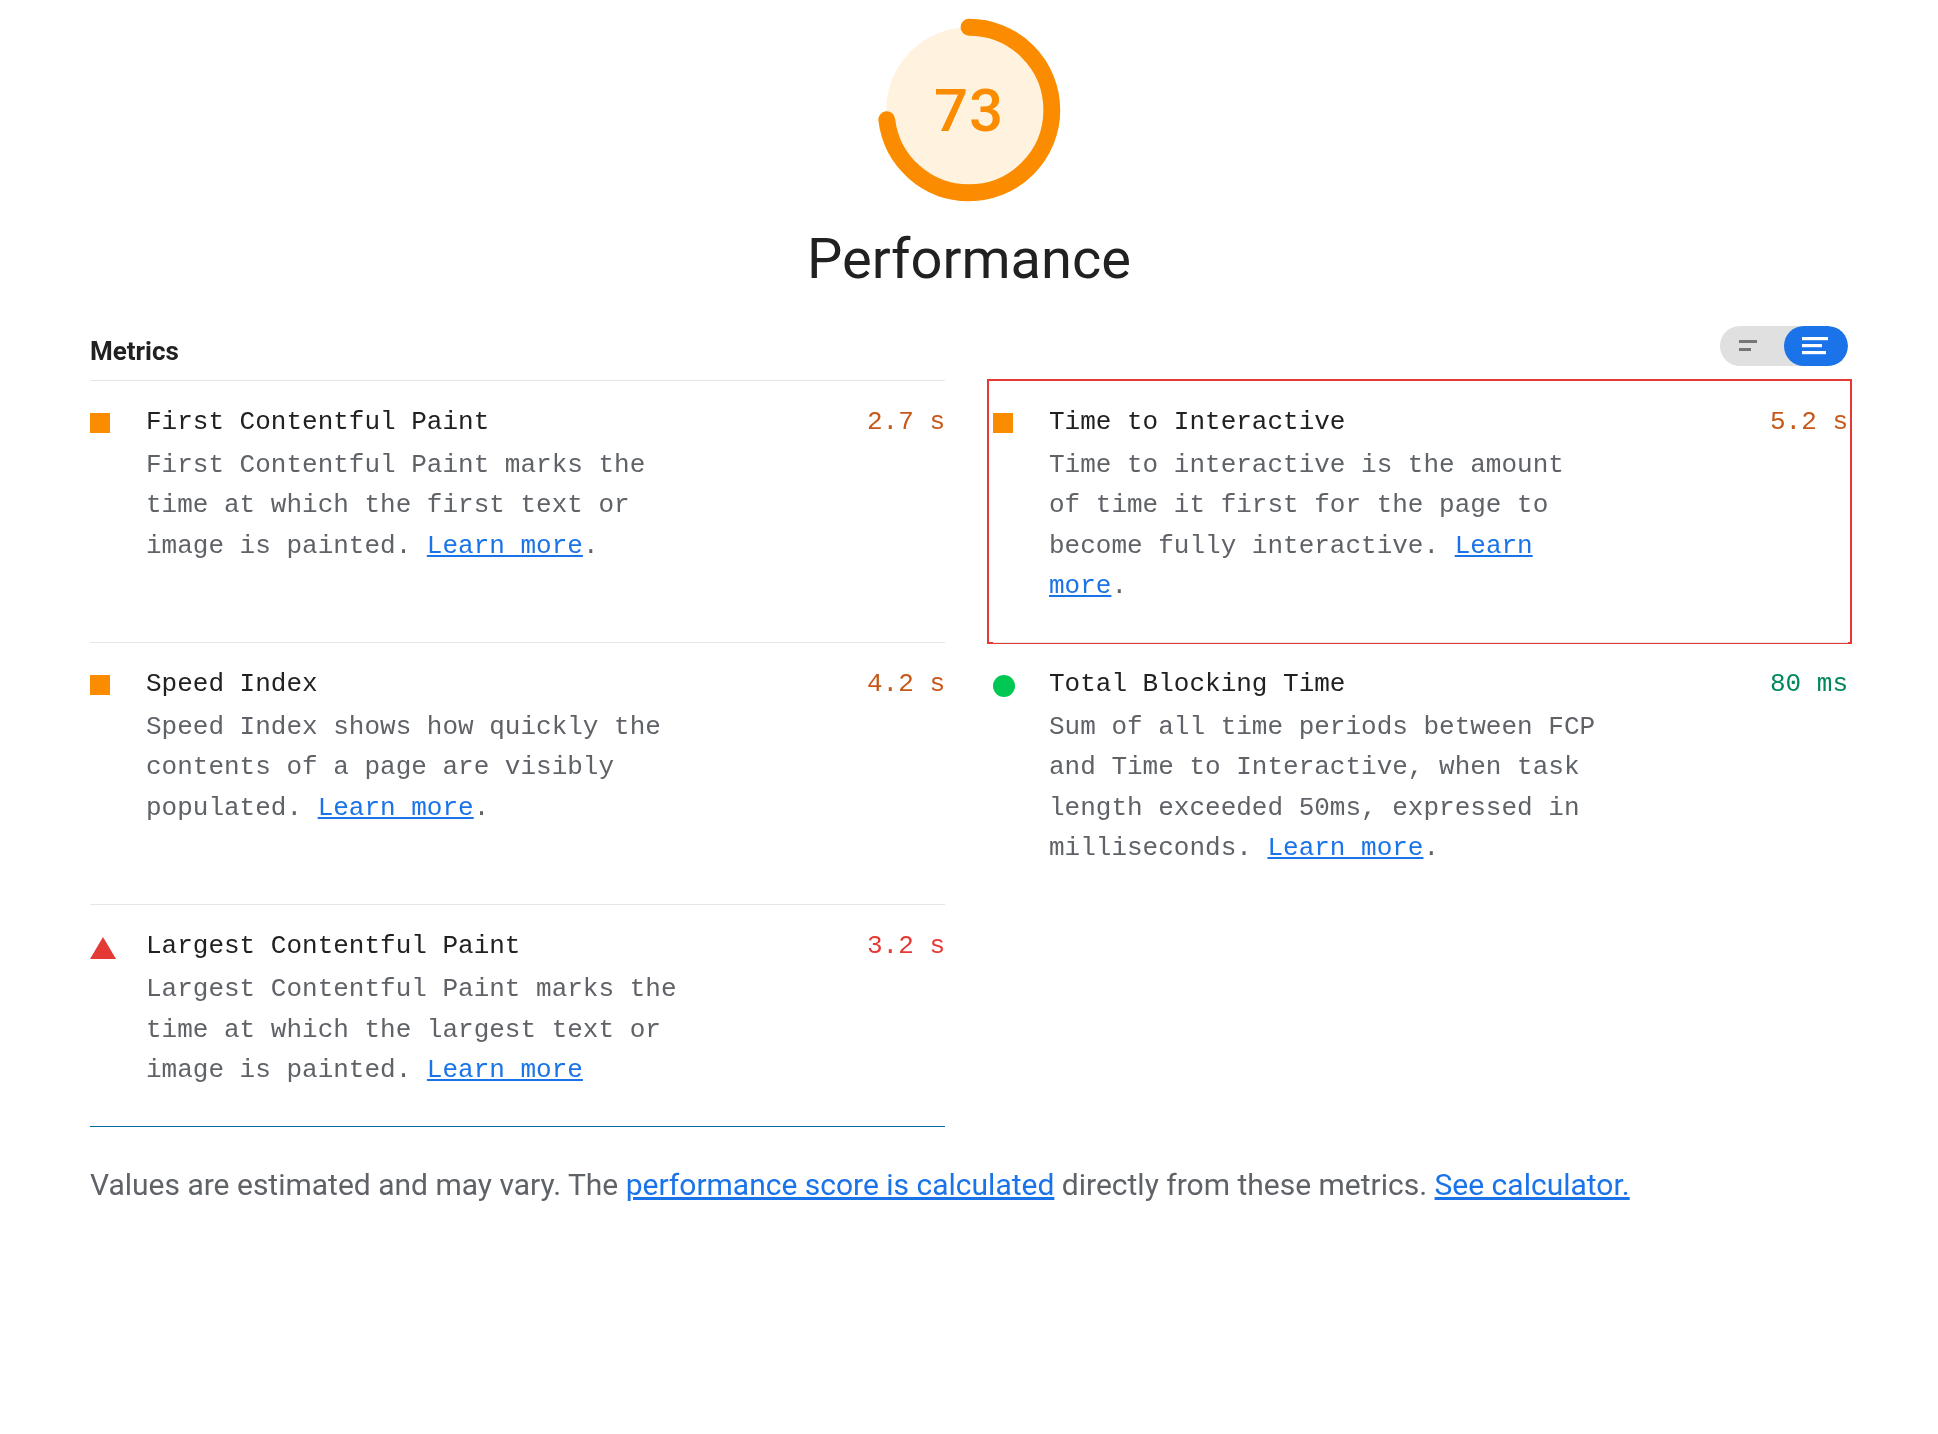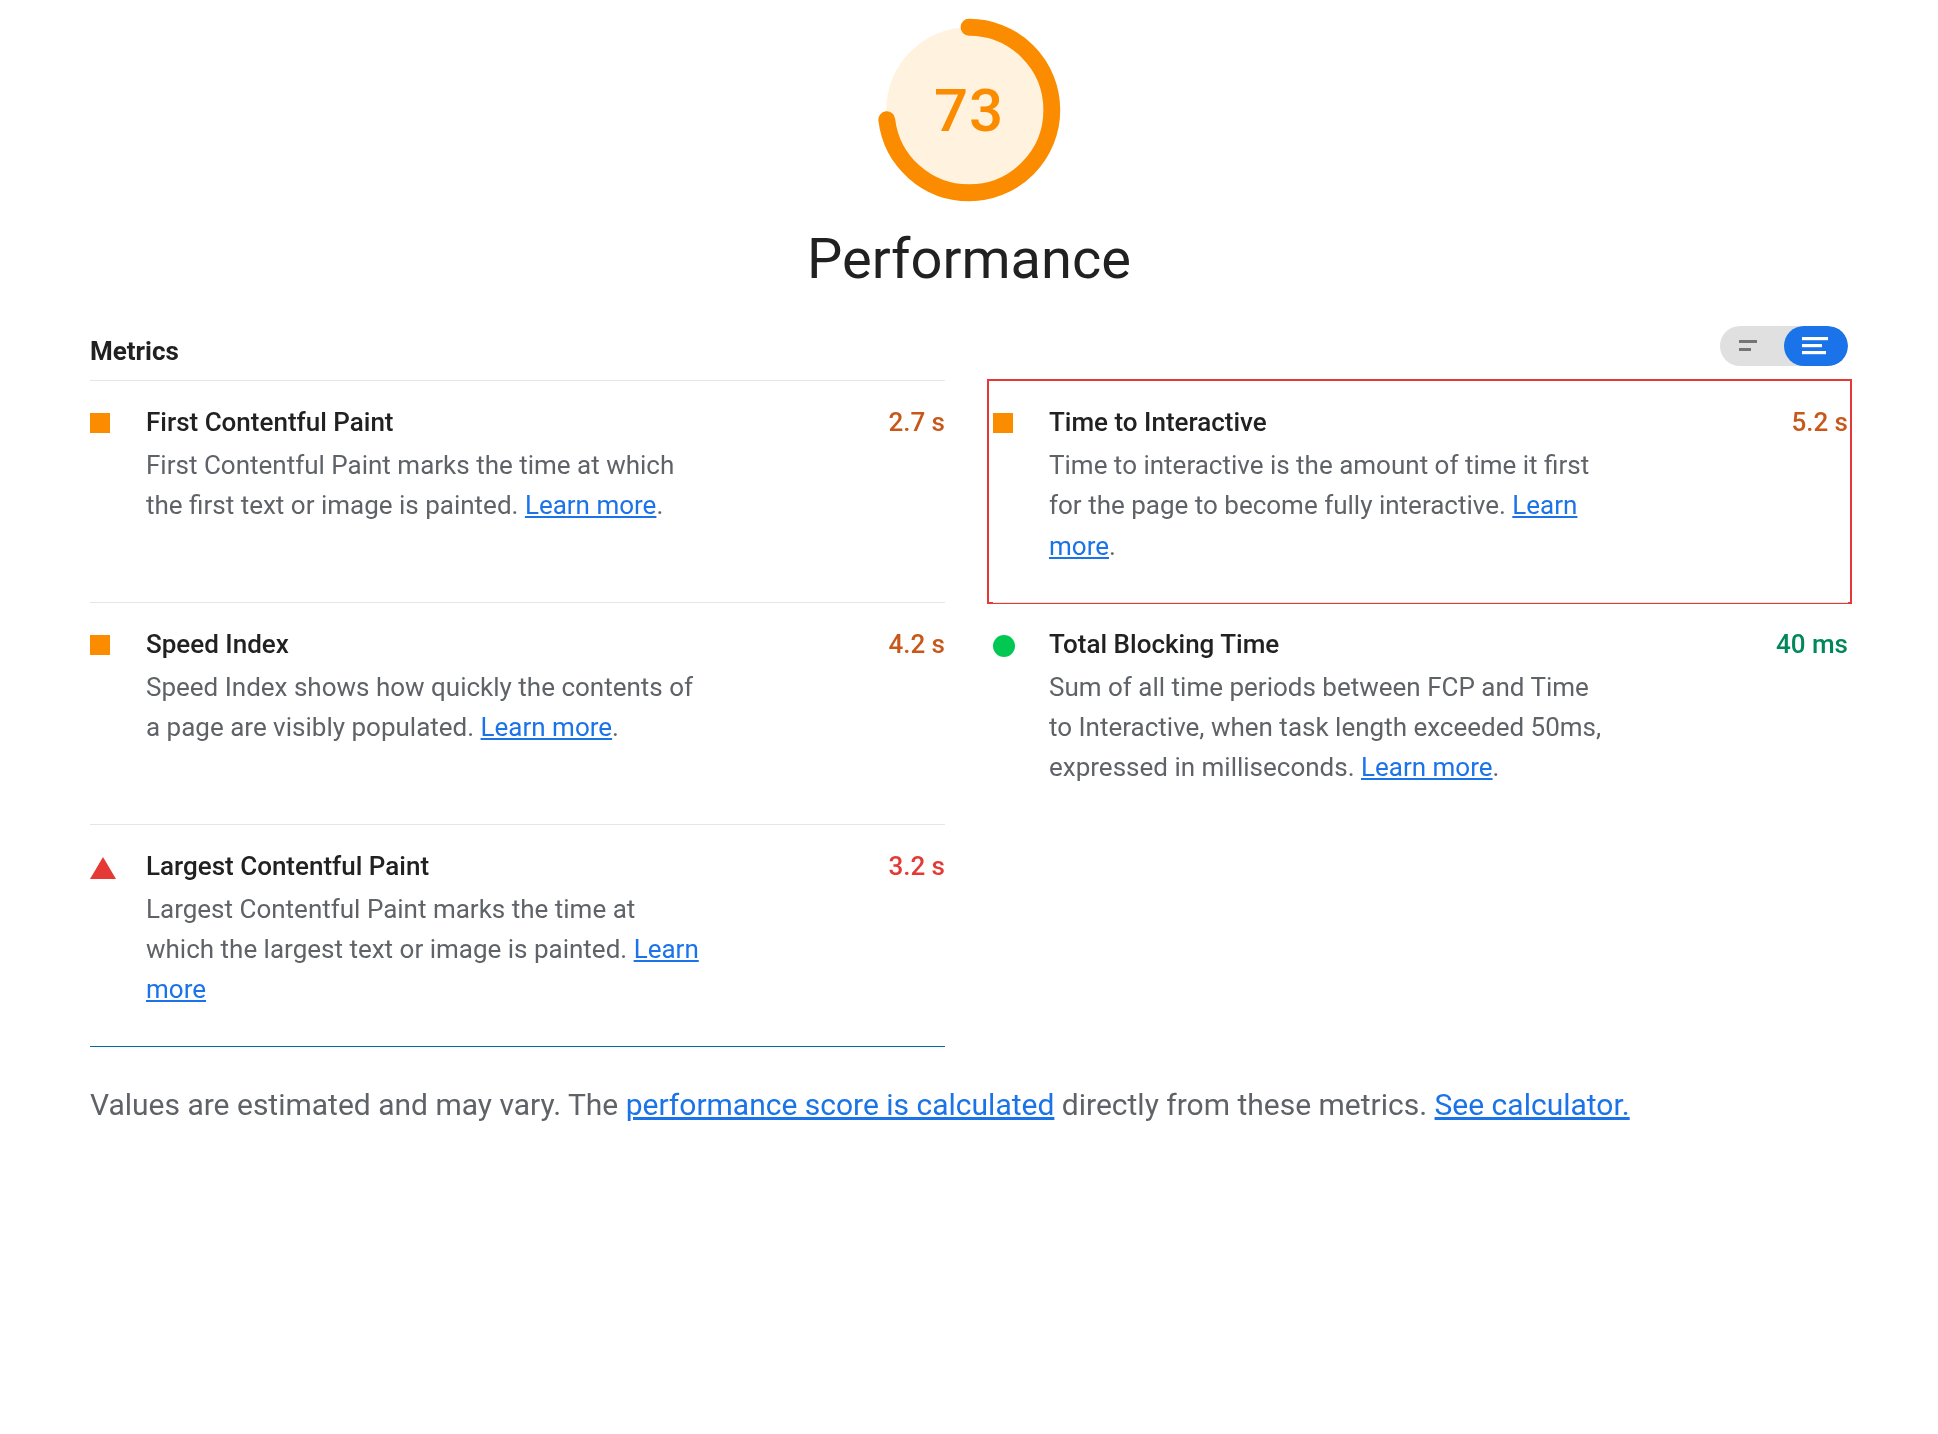--- a/index.html
+++ b/index.html
@@ -73,20 +73,21 @@
   .view-toggle .seg.active {
     background: #1a73e8;
     border-radius: 999px;
   }
   .seg svg { display: block; }
 
   .grid {
     display: grid;
     grid-template-columns: 1fr 1fr;
     column-gap: 48px;
+    font-family: Liberation Mono, monospace;
   }
 
   .cell {
     border-top: 1px solid #e6e6e6;
     padding: 26px 0 36px 0;
     display: grid;
     grid-template-columns: 50px 1fr auto;
     column-gap: 6px;
     position: relative;
   }
@@ -231,21 +232,21 @@
   <div class="cell">
     <div class="icon-col">
         <div class="ic-circle"></div>
       </div>
     <div>
       <div class="metric-title">Total Blocking Time</div>
       <div class="metric-desc">
         <span>Sum of all time periods between FCP and Time to Interactive, when task length exceeded 50ms, expressed in milliseconds. </span><a href="#">Learn more</a>.
       </div>
     </div>
-    <div class="metric-value v-green">40 ms</div>
+    <div class="metric-value v-green">80 ms</div>
   </div>
 
   <div class="cell last-row">
     <div class="icon-col">
         <div class="ic-triangle"></div>
       </div>
     <div>
       <div class="metric-title">Largest Contentful Paint</div>
       <div class="metric-desc">
         <span>Largest Contentful Paint marks the time at which the largest text or image is painted. </span><a href="#">Learn more</a>

